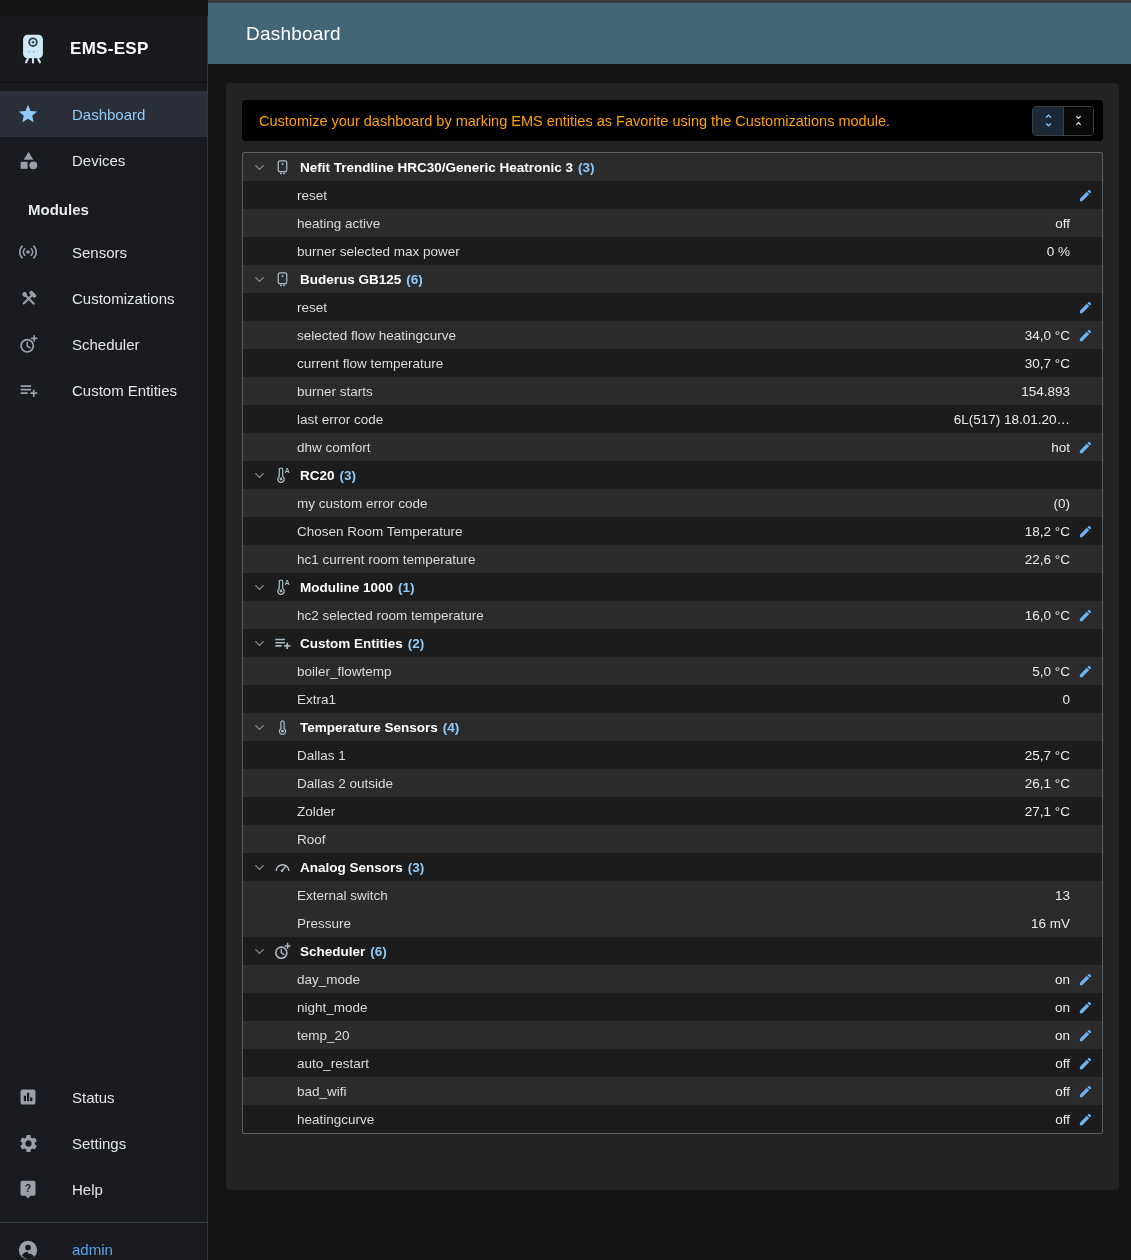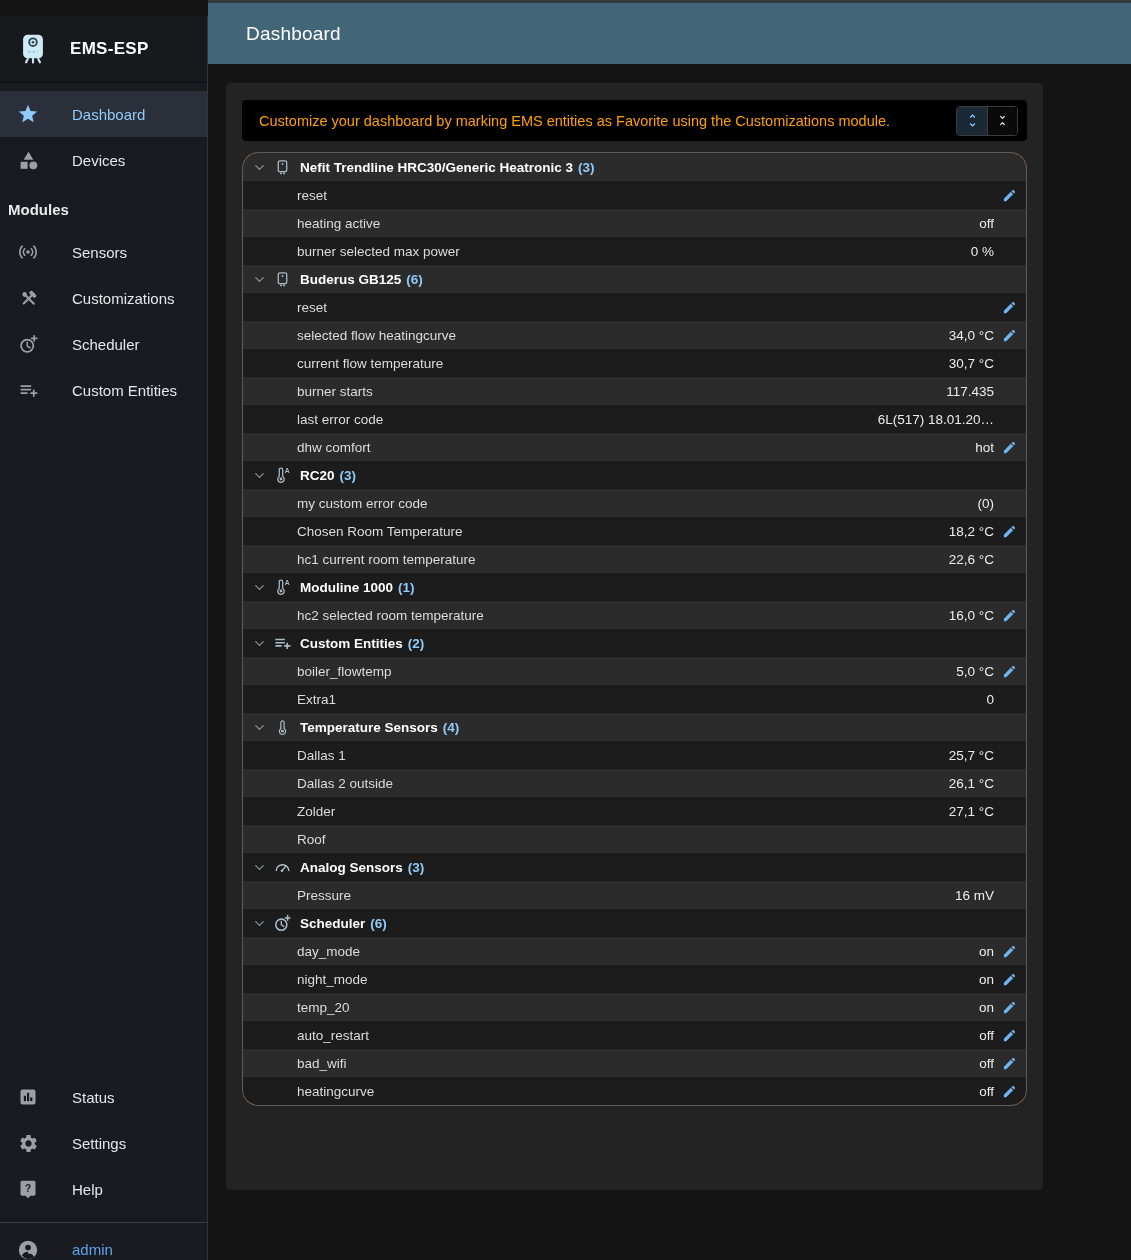--- a/index.html
+++ b/index.html
@@ -28,59 +28,59 @@
 
   .nav-list { padding-top:8px; }
   .nav-item { height:46px; display:flex; align-items:center; padding:0 16px; cursor:pointer; }
   .nav-item .nicon { width:24px; display:flex; justify-content:center; color:#9aa0a6; }
   .nav-item .nlabel { margin-left:32px; font-size:15px; color:#e4e6ea; }
   .nav-item.active { background:#2a2f39; }
   .nav-item.active .nicon { color:#90caf9; }
   .nav-item.active .nlabel { color:#90caf9; }
 
   .modules-header {
-    height:46px; display:flex; align-items:center; padding:6px 8px 0;
+    height:46px; display:flex; align-items:center; padding:6px 28px 0;
     color:#e8eaed; font-weight:700; font-size:15px;
   }
   .sidebar-bottom { margin-top:auto;text-align:right; }
   .sidebar-divider { height:1px; background:#3a3d42; margin-top:10px; }
   .user-row { height:53px; display:flex; align-items:center; padding:0 16px; cursor:pointer; }
   .user-row .nicon { width:24px; display:flex; justify-content:center; color:#9aa0a6; }
   .user-row .nlabel { margin-left:32px; font-size:15px; color:#5ba3e8; }
 
   
   .main { position:absolute; left:208px; top:0; right:0; bottom:0; }
   .topstrip { height:3px; background:#35383c; }
   .appbar {
     height:61px; background:#426678; display:flex; align-items:center;
     padding-left:38px;
   }
   .appbar-title { color:#ffffff; font-size:19px; font-weight:500; letter-spacing:.2px; }
 
   .content { position:absolute; top:64px; left:0; right:0; bottom:0; background:#141414; }
   .card {
-    position:absolute; left:18px; top:19px; width:817px; height:1107px;
+    position:absolute; left:18px; top:19px; width:893px; height:1107px;
     background:#232323; border-radius:4px; padding:17px 16px; 
   }
 
   .banner {
     height:41px; background:#000000; border-radius:4px;
     display:flex; align-items:center; justify-content:space-between;
     padding:0 9px 0 17px;
   }
   .banner-text { color:#ffa000; font-size:14.5px; font-weight:500; }
   .toggle-group {
     display:flex; border:1px solid #3d3d3d; border-radius:4px; overflow:hidden; height:30px;
   }
   .toggle-btn { width:30px; display:flex; align-items:center; justify-content:center; cursor:pointer; background:#0a0a0a; }
   .toggle-btn.selected { background:#1b2836; color:#90caf9; }
   .toggle-btn:not(.selected) { color:#e8e8e8; border-left:1px solid #3d3d3d; }
 
   .table {
-    margin-top:11px; border:1px solid #5c5c5c; border-radius:16px; overflow:hidden;
+    margin-top:11px; border:1px solid #5c5c5c; border-radius:2px; overflow:hidden;
     background:#f97316;
   }
   .row { height:28px; display:flex; align-items:center; font-size:13.5px; }
   .row.light { background:#2b2b2b; }
   .row.dark  { background:#1c1c1c; }
 
   .g-chevron { width:16px; margin-left:9px; color:#8a9097; display:flex; cursor:pointer; }
   .g-icon { width:19px; margin-left:5px; color:#a8bcc7; display:flex; justify-content:center; }
   .g-name { margin-left:8px; color:#ffffff; font-weight:700; }
   .g-count { color:#90caf9; font-weight:700; margin-left:5px; }
@@ -315,21 +315,21 @@
               </svg>
             </span>
           </div>
           <div class="row dark">
             <span class="r-label">current flow temperature</span>
             <span class="r-value">30,7 °C</span>
             <span class="r-editcell"></span>
           </div>
           <div class="row light">
             <span class="r-label">burner starts</span>
-            <span class="r-value">117.435</span>
+            <span class="r-value">154.893</span>
             <span class="r-editcell"></span>
           </div>
           <div class="row dark">
             <span class="r-label">last error code</span>
             <span class="r-value">6L(517) 18.01.20…</span>
             <span class="r-editcell"></span>
           </div>
           <div class="row light">
             <span class="r-label">dhw comfort</span>
             <span class="r-value">hot</span>
@@ -472,20 +472,25 @@
               <svg width="19" height="19" viewBox="0 0 24 24" fill="currentColor">
                 <path d="M4 16.5a8 8 0 0116 0" fill="none" stroke="currentColor" stroke-width="1.9"></path>
                 <path d="M11.3 16.2l5-6.1" stroke="currentColor" stroke-width="1.7" stroke-linecap="round"></path>
                 <circle cx="11.3" cy="16.2" r="1.6"></circle>
               </svg>
             </span>
             <span class="g-name">Analog Sensors</span>
             <span class="g-count">(3)</span>
           </div>
           <div class="row light">
+            <span class="r-label">External switch</span>
+            <span class="r-value">13</span>
+            <span class="r-editcell"></span>
+          </div>
+          <div class="row light">
             <span class="r-label">Pressure</span>
             <span class="r-value">16 mV</span>
             <span class="r-editcell"></span>
           </div>
           <div class="row dark">
             <span class="g-chevron">
               <svg width="15" height="15" viewBox="0 0 24 24" fill="currentColor">
                 <path d="M6 9l6 6 6-6" fill="none" stroke="currentColor" stroke-width="2" stroke-linecap="round" stroke-linejoin="round"></path>
               </svg>
             </span>

